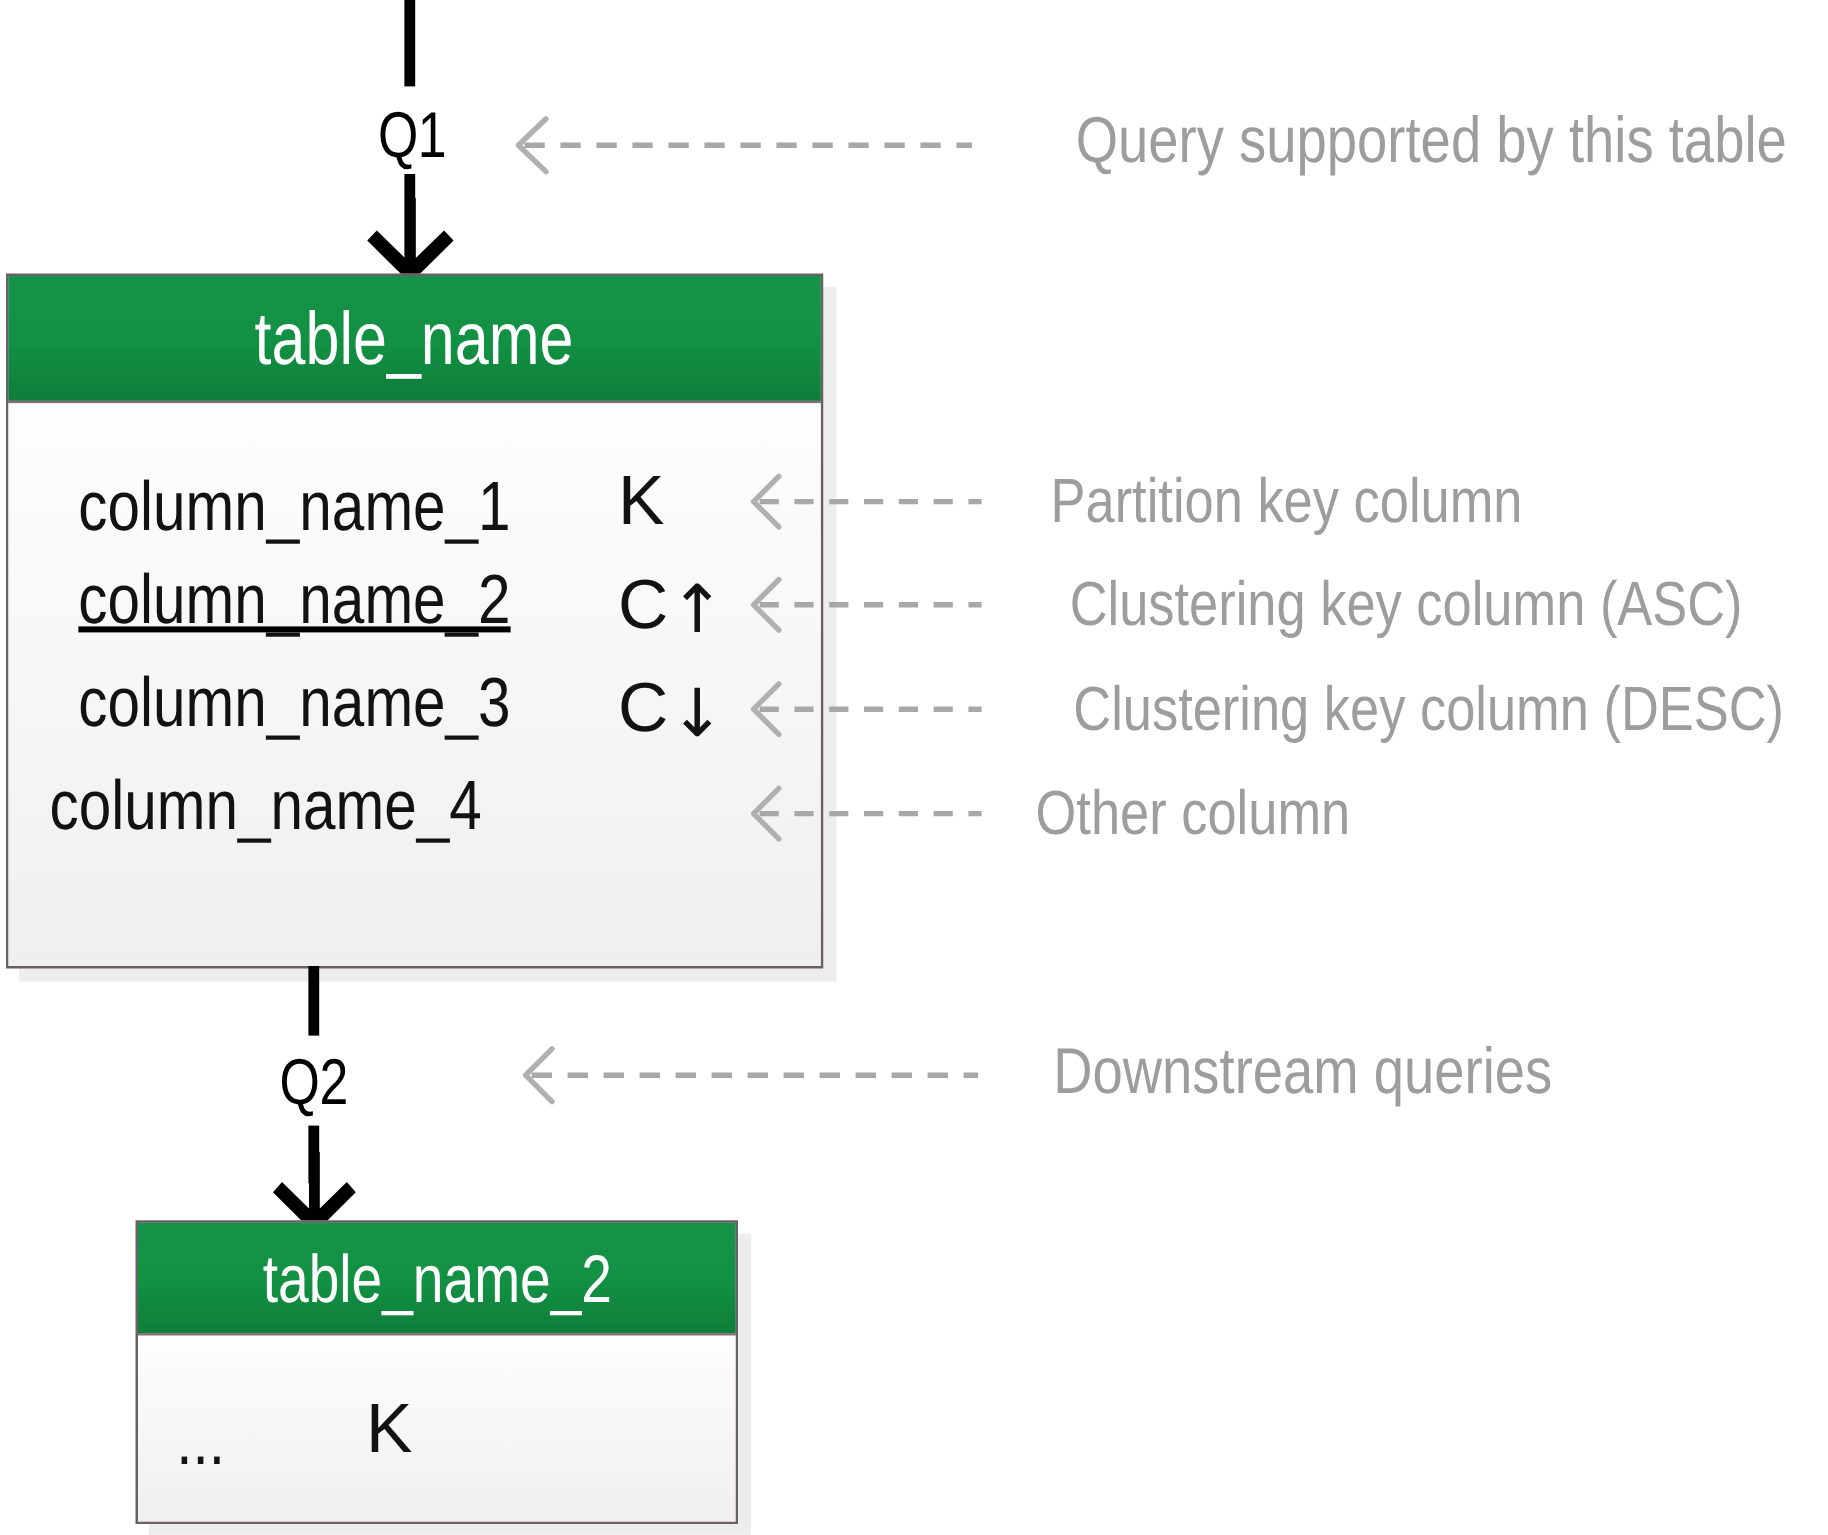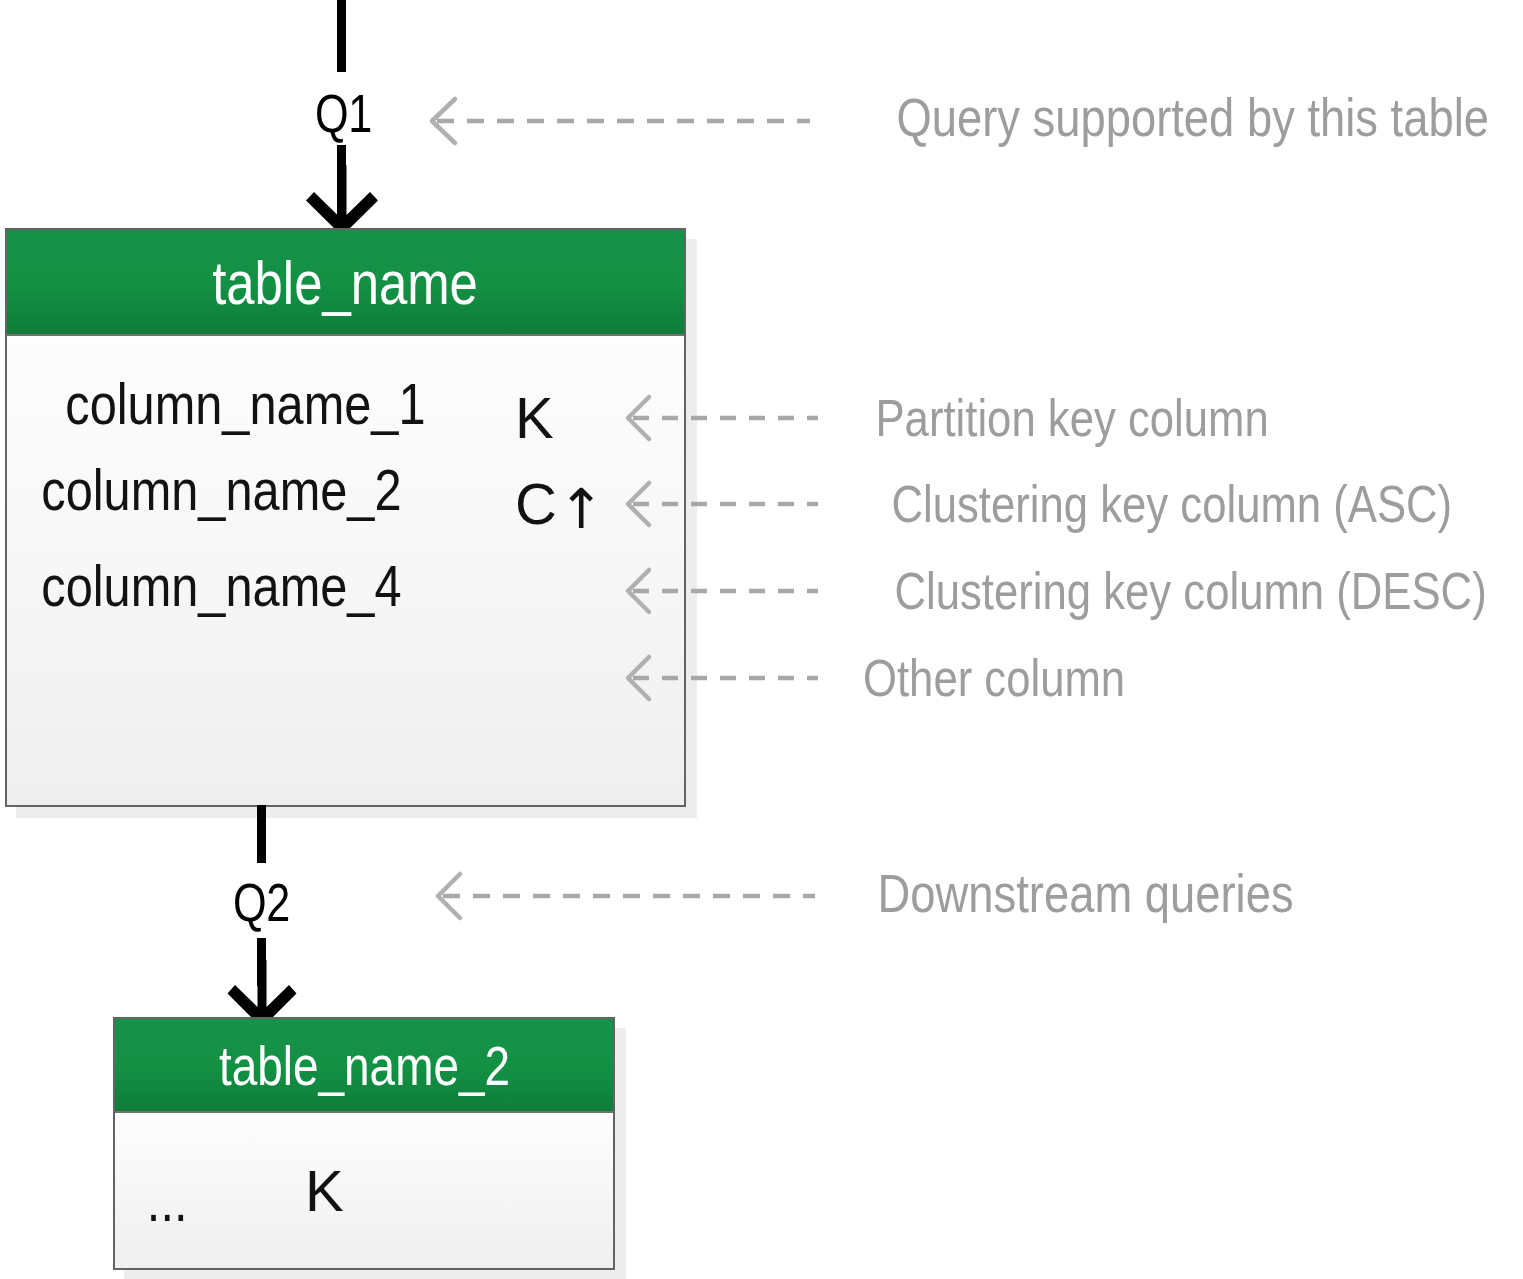--- a/index.html
+++ b/index.html
@@ -125,30 +125,34 @@
   <svg class="annot-arrow" style="left:304px; top:165px;" width="76" height="75" viewBox="0 0 76 75">
     <path d="M 33.5 0 L 42.5 0 L 42.5 50 L 66 27 L 74 35.5 L 38 71 L 2 35.5 L 10 27 L 33.5 50 Z" fill="#000000"></path>
   </svg>
 
   <div class="table-card" style="left:5px; top:228px; width:681px; height:579px;">
     <div class="table-header" style="height:106px; line-height:106px;">
       <span class="hdr-text" style="font-size:62px;">table_name</span>
     </div>
     <div class="table-body" style="height:469px; padding:34px 0 0 0;">
 
-      <div class="col-row" style="height:86px; padding-left:24px; align-items:flex-start;">
+      <div class="col-row" style="height:86px; padding-left:24px; align-items:flex-end;">
         <span class="col-name" style="font-size:58px;">column_name_1</span>
         <span class="col-key" style="left:508px; top:14px; font-size:58px;"><span>K</span><span class="arrow-glyph"></span></span>
       </div>
 
-      <div class="col-row" style="height:86px; ">
+      <div class="col-row" style="height:86px; padding-left:24px; align-items:center;text-decoration:underline;">
         <span class="col-name" style="font-size:58px;">column_name_2</span>
         <span class="col-key" style="left:508px; top:14px; font-size:58px;"><span>C</span><span class="arrow-glyph">↑</span></span>
       </div>
 
+      <div class="col-row" style="height:86px; padding-left:24px; align-items:center;">
+        <span class="col-name" style="font-size:58px;">column_name_3</span>
+        <span class="col-key" style="left:508px; top:14px; font-size:58px;"><span>C</span><span class="arrow-glyph">↓</span></span>
+      </div>
 
       <div class="col-row" style="height:86px; align-items:center;">
         <span class="col-name" style="font-size:58px;">column_name_4</span>
         <span class="col-key" style="left:508px; top:14px; font-size:58px;"><span></span><span class="arrow-glyph"></span></span>
       </div>
 
     </div>
   </div>
 
   <div class="conn-line" style="left:257px; top:805px; width:9px; height:58px;"></div>

